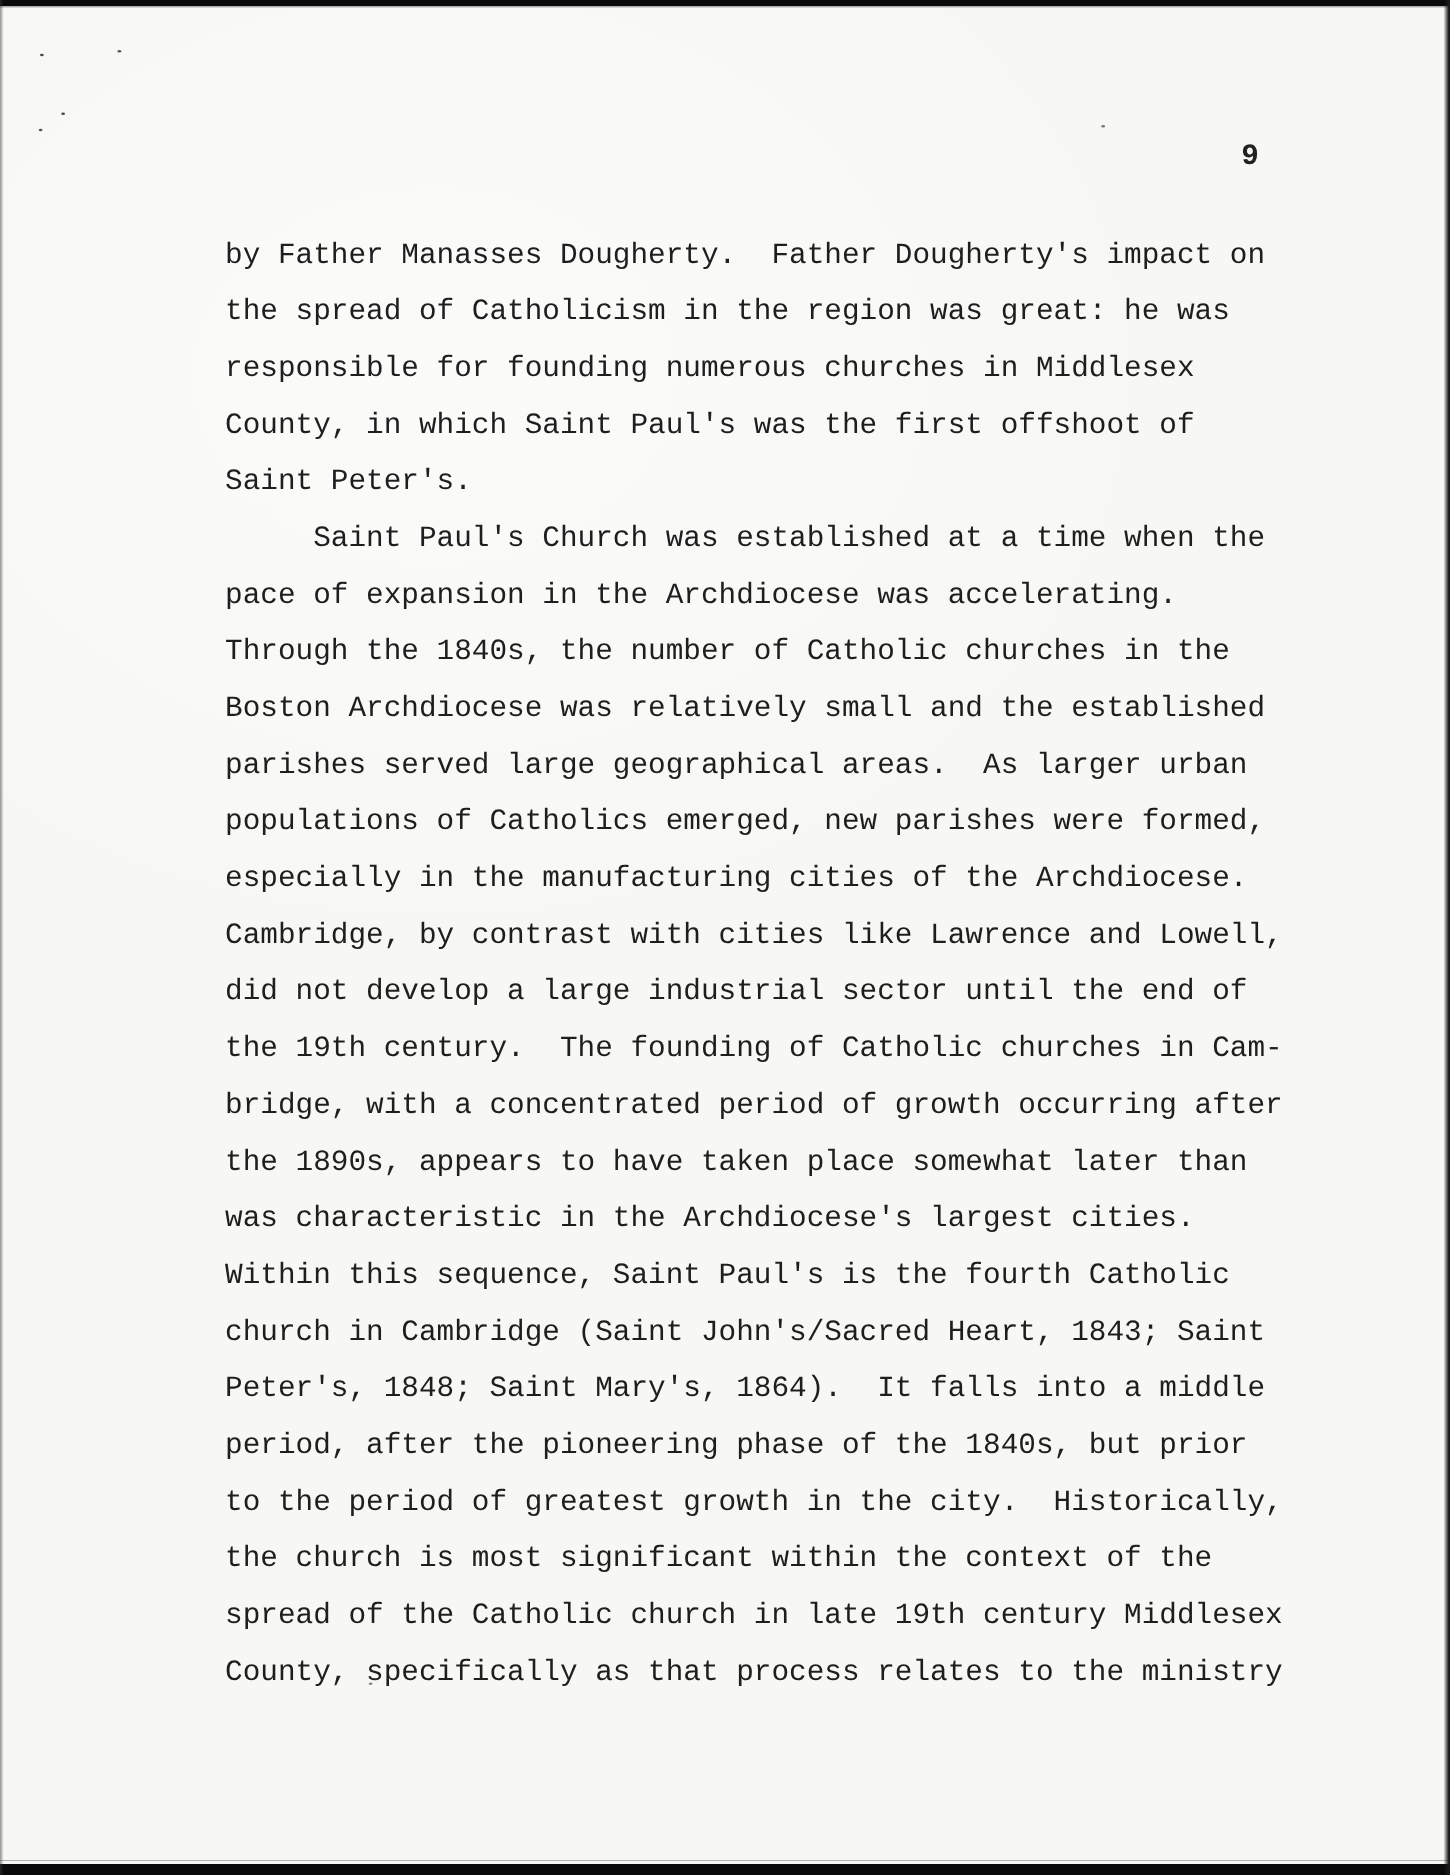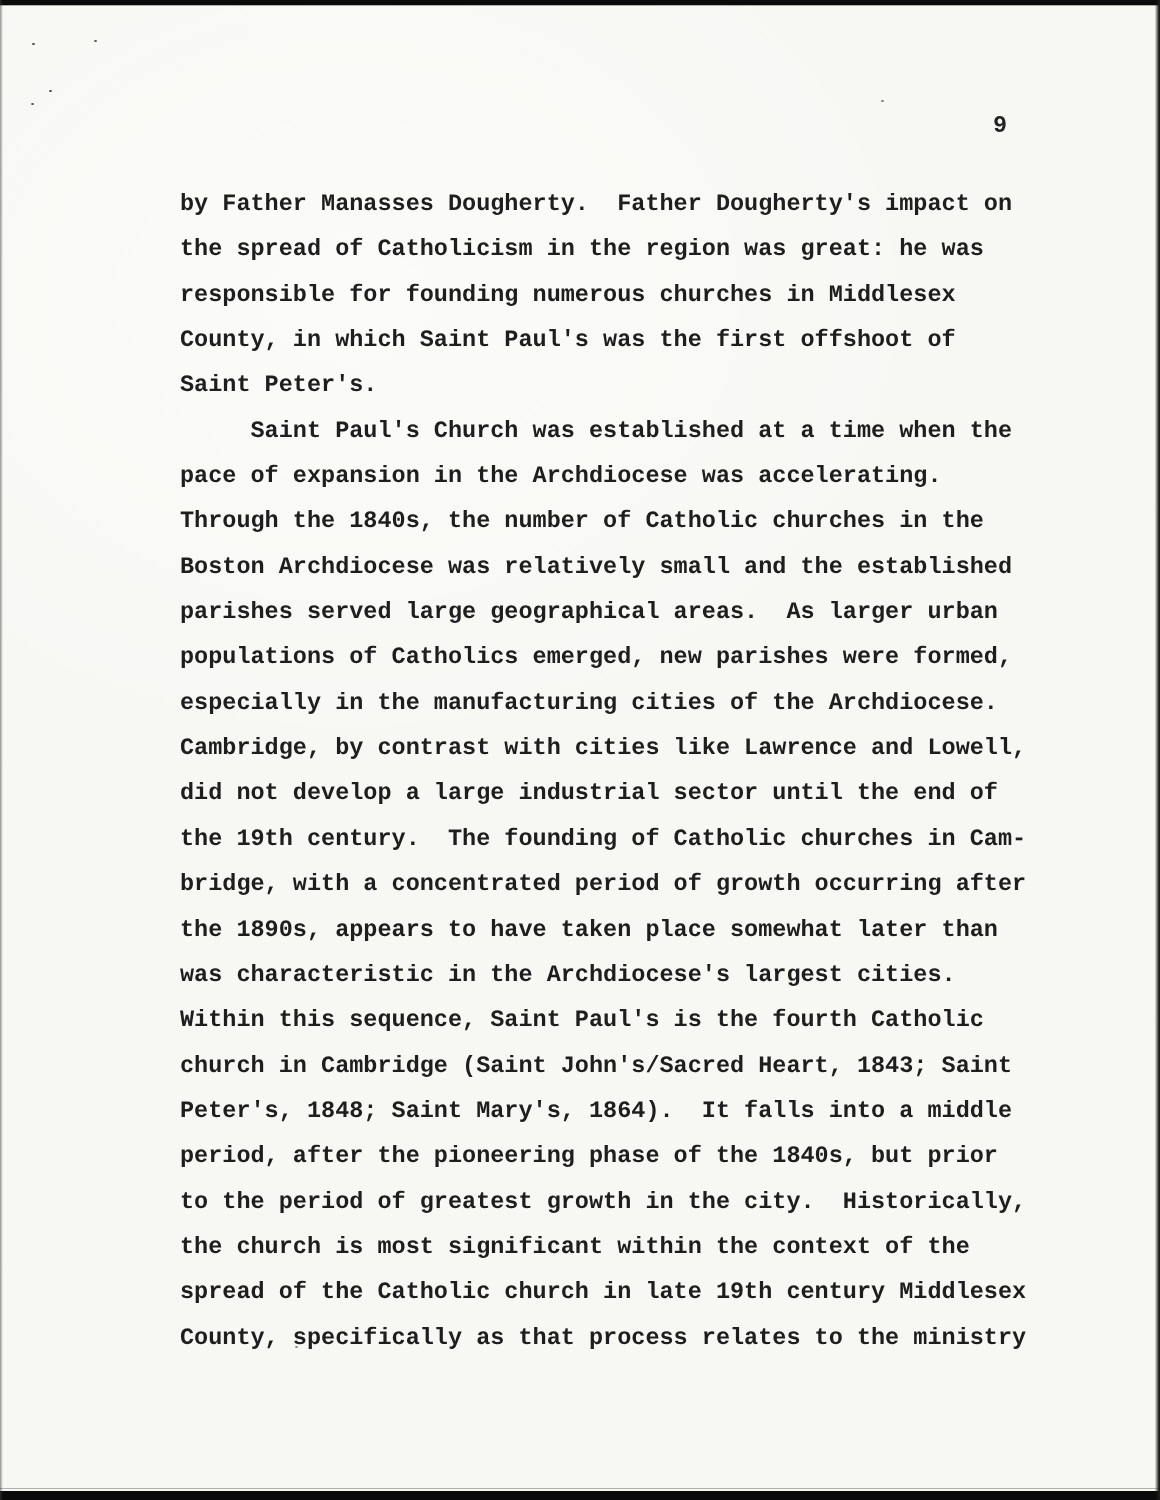--- a/index.html
+++ b/index.html
@@ -72,21 +72,21 @@
     font-size: 23.5px;
     font-weight: 600;
     color: #222;
   }
   .typed-lines {
     position: absolute;
     top: 182px;
     left: 180px;
     width: 860px;
     font-size: 23.5px;
-    font-weight: 700;
+    font-weight: 400;
     line-height: 45.35px;
     color: #1e1e1e;
     white-space: pre;
     text-rendering: geometricPrecision;
   }
   .line {
     height: 45.35px;
   }
 </style>
 </head>

